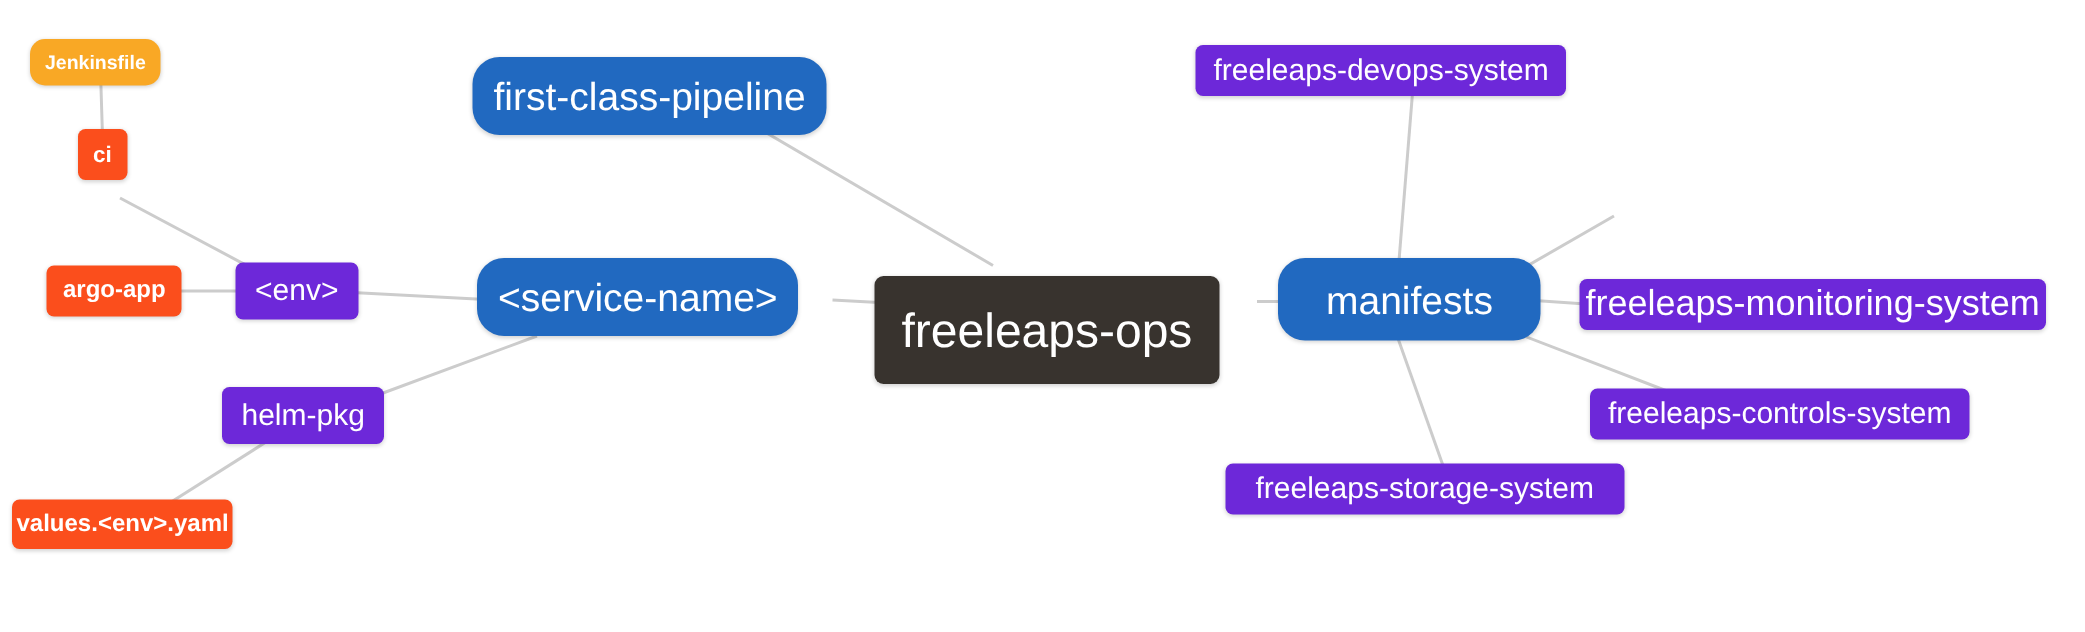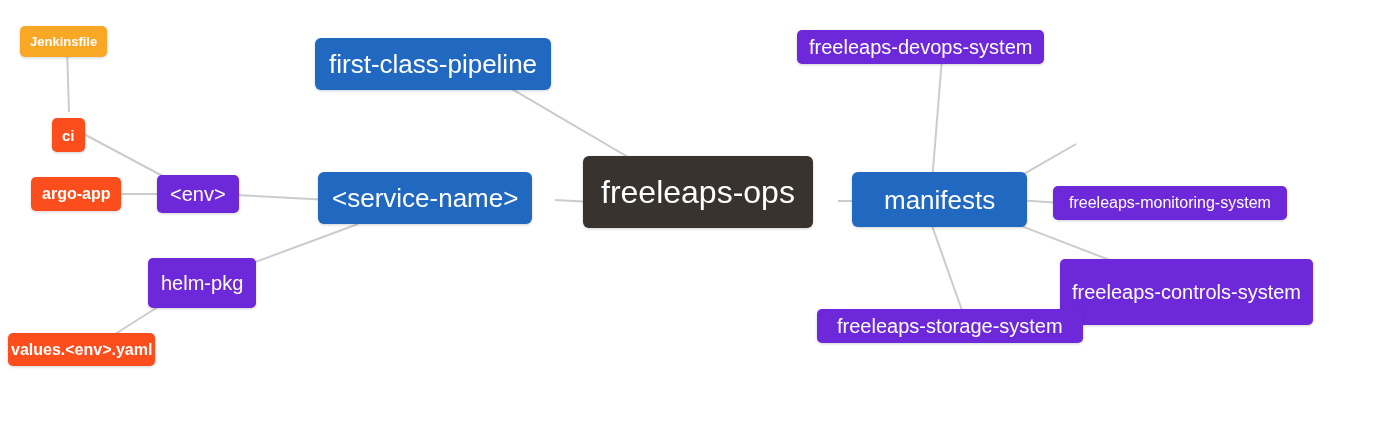--- a/index.html
+++ b/index.html
@@ -28,23 +28,23 @@
     align-items: center;
     justify-content: center;
     white-space: nowrap;
     color: #ffffff;
     border-radius: 5px;
     box-shadow: 0 1px 3px rgba(0,0,0,0.18);
     cursor: default;
     line-height: 1;
   }
   .c-dark   { background: #38332E; border-radius: 6px; }
-  .c-blue   { background: #2169C0; border-radius: 6px; }
+  .c-blue   { background: #2169C0; border-radius: 18px; }
   .c-green  { background: #6d28d9; }
-  .c-orange { background: #F9A825; }
+  .c-orange { background: #F9A825; border-radius: 10px; }
   .c-red    { background: #FB4E1C; }
   .w-bold   { font-weight: 700; }
 </style>
 </head>
 <body>
 
 <div class="canvas">
 
   <svg class="edges" width="1390" height="421" viewBox="0 0 1390 421">
     <line x1="67" y1="48" x2="69" y2="112" stroke="#CCCCCC" stroke-width="2"></line>
@@ -58,40 +58,40 @@
     <line x1="838" y1="201" x2="862" y2="201" stroke="#CCCCCC" stroke-width="2"></line>
     <line x1="942" y1="58" x2="932" y2="182" stroke="#CCCCCC" stroke-width="2"></line>
     <line x1="1003" y1="186" x2="1076" y2="144" stroke="#CCCCCC" stroke-width="2"></line>
     <line x1="1003" y1="199" x2="1062" y2="203" stroke="#CCCCCC" stroke-width="2"></line>
     <line x1="1003" y1="219" x2="1120" y2="264" stroke="#CCCCCC" stroke-width="2"></line>
     <line x1="930" y1="220" x2="964" y2="316" stroke="#CCCCCC" stroke-width="2"></line>
   </svg>
 
   <div class="node c-orange w-bold" style="left:20px;  top:26px;  height:31px; font-size:13px; padding:0 10px;">Jenkinsfile</div>
 
-  <div class="node c-red w-bold" style="left:52px;  top:118px; height:34px; font-size:15px; padding:0 10px;">ci</div>
+  <div class="node c-red w-bold" style="left:52px;  top:86px; height:34px; font-size:15px; padding:0 10px;">ci</div>
 
   <div class="node c-green" style="left:157px; top:175px; height:38px; font-size:20px; padding:0 13px;">&lt;env&gt;</div>
 
   <div class="node c-red w-bold" style="left:31px;  top:177px; height:34px; font-size:16px; padding:0 11px;">argo-app</div>
 
-  <div class="node c-green" style="left:148px; top:258px; height:50px; font-size:20px; padding:0 13px;">helm-pkg</div>
+  <div class="node c-green" style="left:148px; top:258px; height:38px; font-size:20px; padding:0 13px;">helm-pkg</div>
 
   <div class="node c-red w-bold" style="left:8px;   top:333px; height:33px; font-size:16px; padding:0 3px;">values.&lt;env&gt;.yaml</div>
 
   <div class="node c-blue" style="left:315px; top:38px;  height:52px; font-size:26px; padding:0 14px;">first-class-pipeline</div>
 
   <div class="node c-blue" style="left:318px; top:172px; height:52px; font-size:26px; padding:0 14px;">&lt;service-name&gt;</div>
 
-  <div class="node c-dark" style="left:583px; top:156px; height:72px; font-size:32px; padding:0 18px;">freeleaps-ops</div>
+  <div class="node c-dark" style="left:583px; top:184px; height:72px; font-size:32px; padding:0 18px;">freeleaps-ops</div>
 
   <div class="node c-blue" style="left:852px; top:172px; height:55px; font-size:26px; padding:0 32px;">manifests</div>
 
   <div class="node c-green" style="left:797px;  top:30px;  height:34px; font-size:20px; padding:0 12px;">freeleaps-devops-system</div>
 
 
-  <div class="node c-green" style="left:1053px; top:186px; height:34px; font-size:16px; padding:0 16px;">freeleaps-monitoring-system</div>
+  <div class="node c-green" style="left:1053px; top:186px; height:34px; font-size:24px; padding:0 4px;">freeleaps-monitoring-system</div>
 
-  <div class="node c-green" style="left:1060px; top:259px; height:34px; font-size:20px; padding:16px 12px;">freeleaps-controls-system</div>
+  <div class="node c-green" style="left:1060px; top:259px; height:34px; font-size:20px; padding:0 12px;">freeleaps-controls-system</div>
 
   <div class="node c-green" style="left:817px;  top:309px; height:34px; font-size:20px; padding:0 20px;">freeleaps-storage-system</div>
 
 </div>
 
 </body></html>

